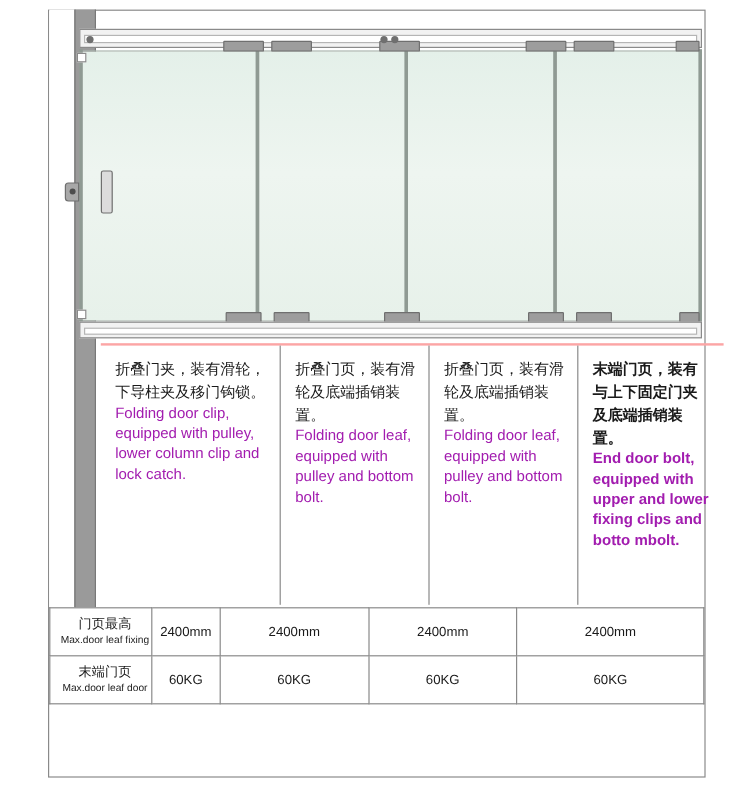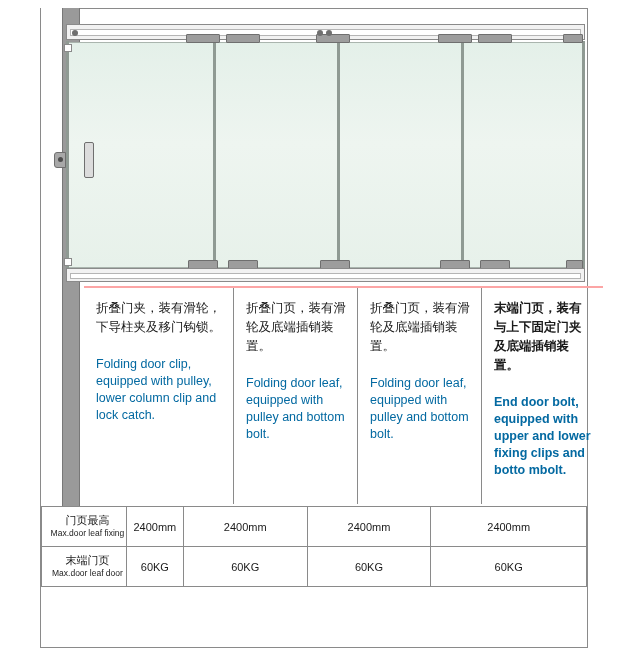--- a/index.html
+++ b/index.html
@@ -117,22 +117,22 @@
   .desc-cell:last-child{border-right:none;}
   .dc1{width:150px;}
   .dc2{width:124px;}
   .dc3{width:124px;}
   .dc4{width:121px;font-weight:bold;}
   .cn{
     font-size:12.5px;line-height:19px;color:#1a1a1a;
     font-family:"DejaVu Sans", sans-serif;
   }
   .en{
-    margin-top:20px;
-    font-size:12.5px;line-height:17px;color:#0369a1;
+    margin-top:0;
+    font-size:12.5px;line-height:17px;color:#a21caf;
   }
 
   
   .spec-table{
     position:absolute;left:41px;top:506px;width:546px;
     border-collapse:collapse;
   }
   .spec-table td{
     border:1px solid #8a8a8a;
     height:40px;

